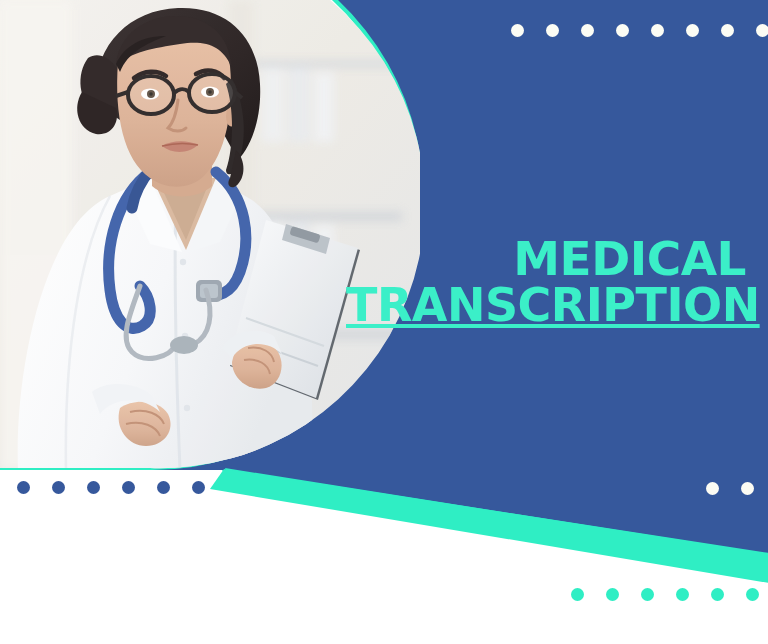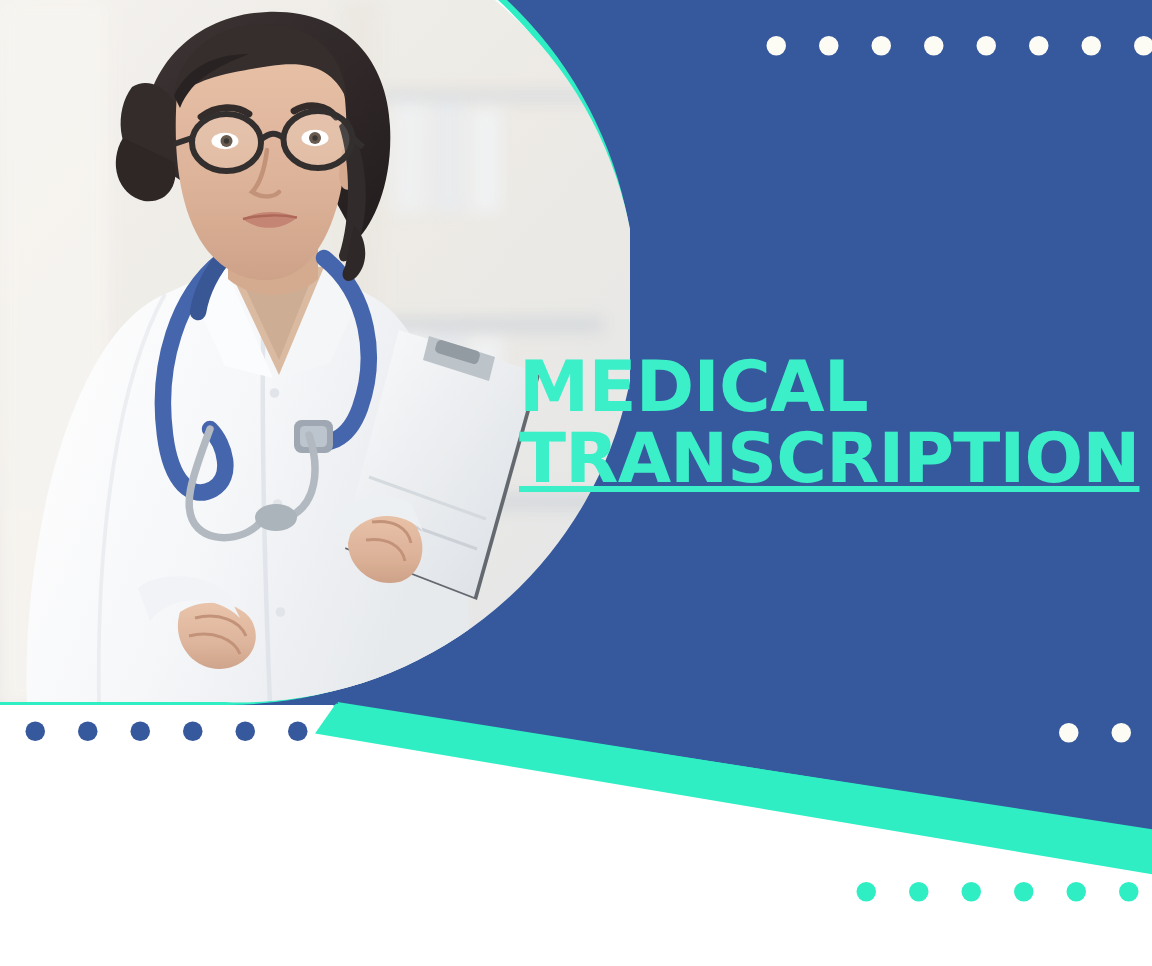--- a/index.html
+++ b/index.html
@@ -43,20 +43,21 @@
     height: 470px;
   }
   .photo-svg { display: block; }
 
   
   .headline {
     position: absolute;
     right: 22px;
     top: 236px;
     width: 400px;
+    text-align: right;
     line-height: 0.99;
     letter-spacing: -0.5px;
   }
   .headline .line {
     display: block;
     font-family: "DejaVu Sans", sans-serif;
     font-weight: bold;
     font-size: 47px;
     color: #3BEFC8;
     white-space: nowrap;

